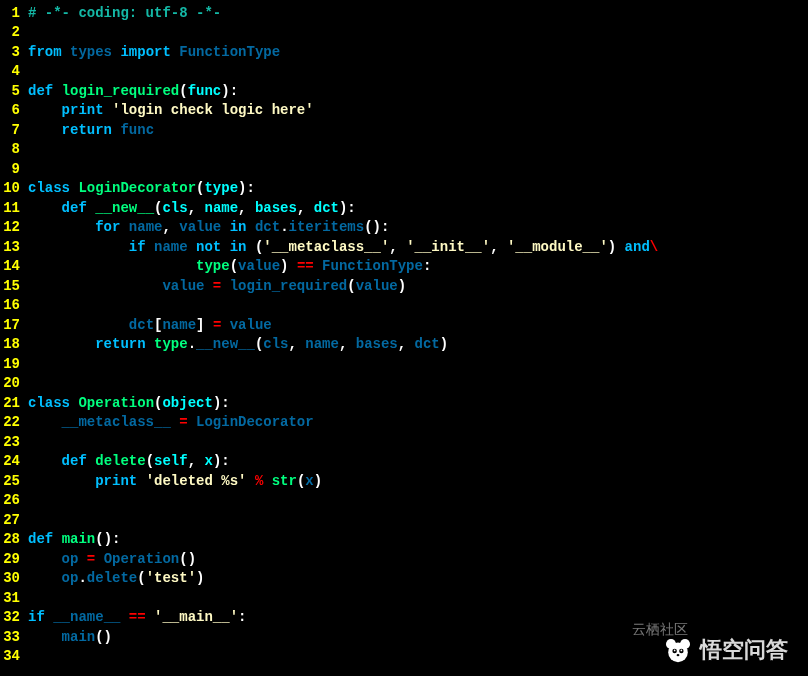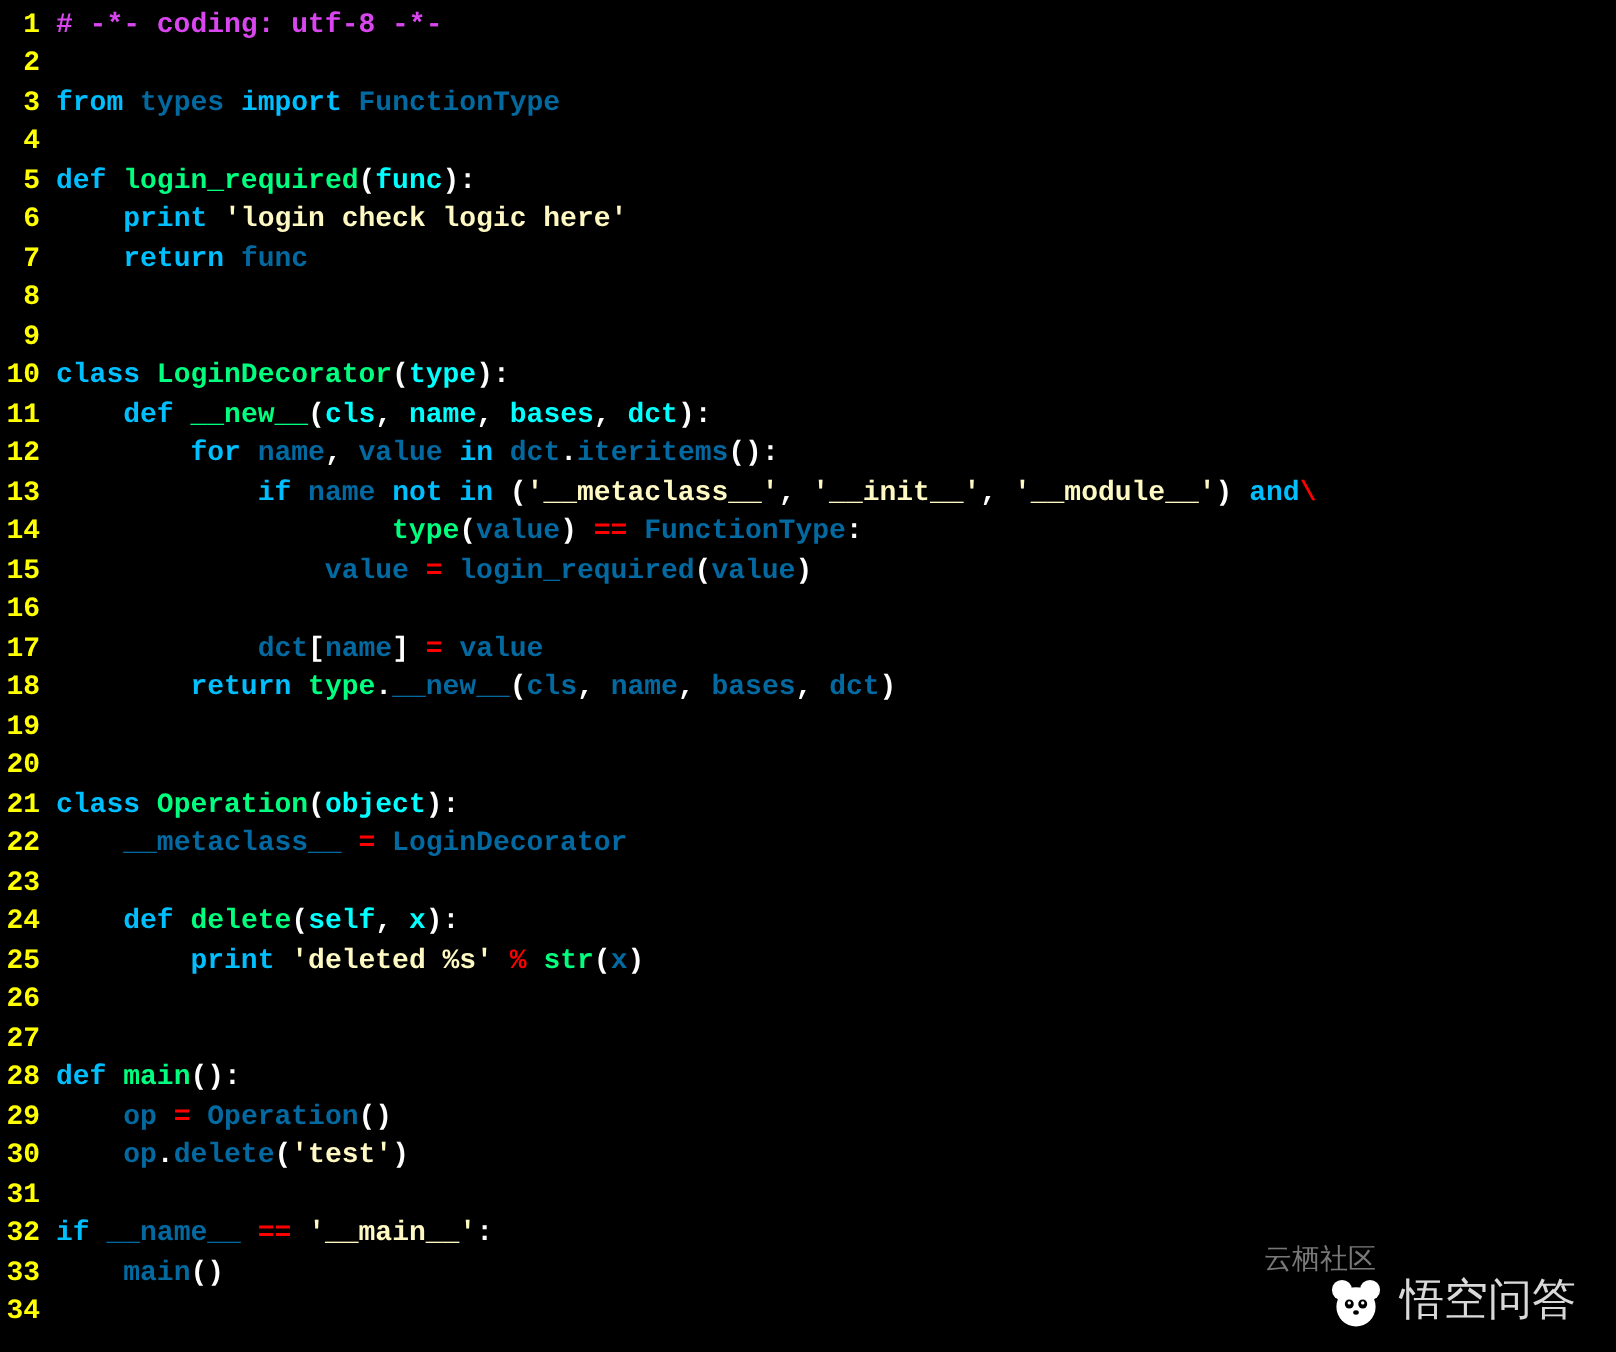--- a/index.html
+++ b/index.html
@@ -27,51 +27,51 @@
       color: #ffff00;
       width: 28px;
       text-align: right;
       padding-right: 8px;
       flex-shrink: 0;
       user-select: none;
     }
     .code {
       white-space: pre;
     }
-    .comment { color: #d946ef; }
+    .comment { color: #14b8a6; }
     .keyword { color: #00bfff; }
     .func-name { color: #00ff7f; }
     .class-name { color: #00ff7f; }
     .builtin { color: #00ff7f; }
     .param { color: #00ffff; }
     .string { color: #fef9c3; }
     .operator { color: #ff0000; }
     .punct { color: #ffffff; }
     .ident { color: #0369a1; }
     .white { color: #ffffff; }
     .cont { color: #ff0000; }
     .watermark {
       position: absolute;
       bottom: 10px;
       right: 20px;
       display: flex;
-      align-items: flex-end;
+      align-items: center;
       gap: 8px;
       color: rgba(255,255,255,0.85);
       font-size: 22px;
       font-family: sans-serif;
-      font-weight: normal;
+      font-weight: bold;
     }
     .watermark-sub {
       position: absolute;
       bottom: 36px;
       right: 120px;
       color: rgba(200,200,200,0.6);
       font-size: 14px;
-      font-family: Liberation Sans, sans-serif;
+      font-family: Liberation Serif, serif;
       font-weight: normal;
     }
     .panda-icon {
       width: 28px;
       height: 28px;
       display: inline-block;
     }
   </style>
 </head>
 <body>

